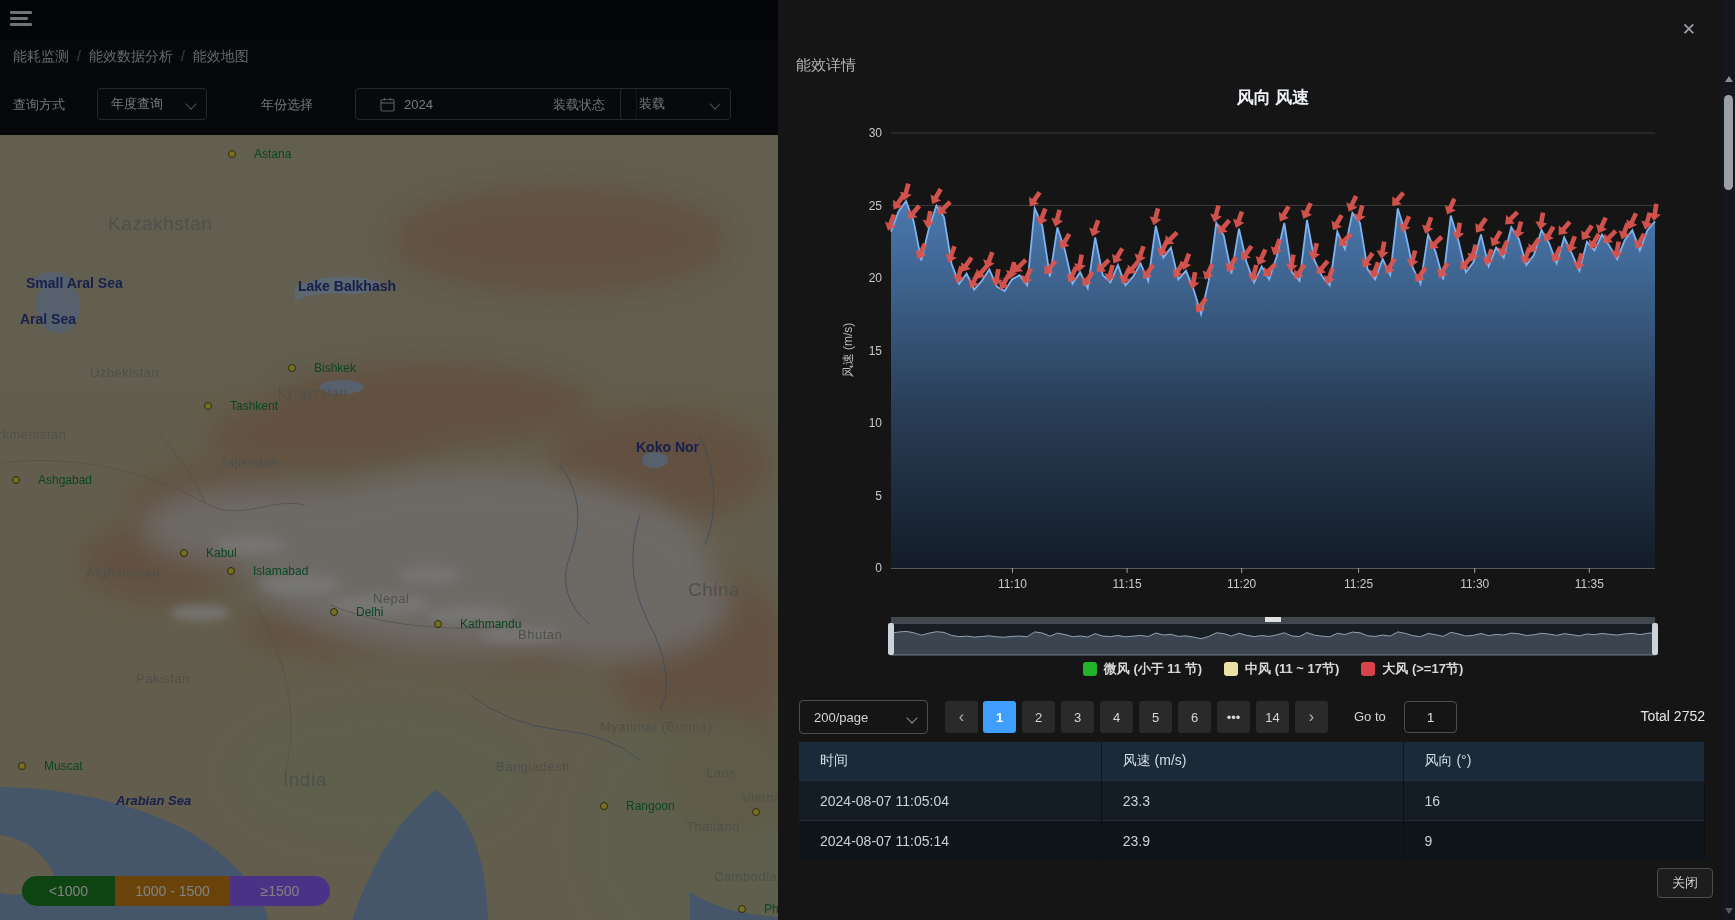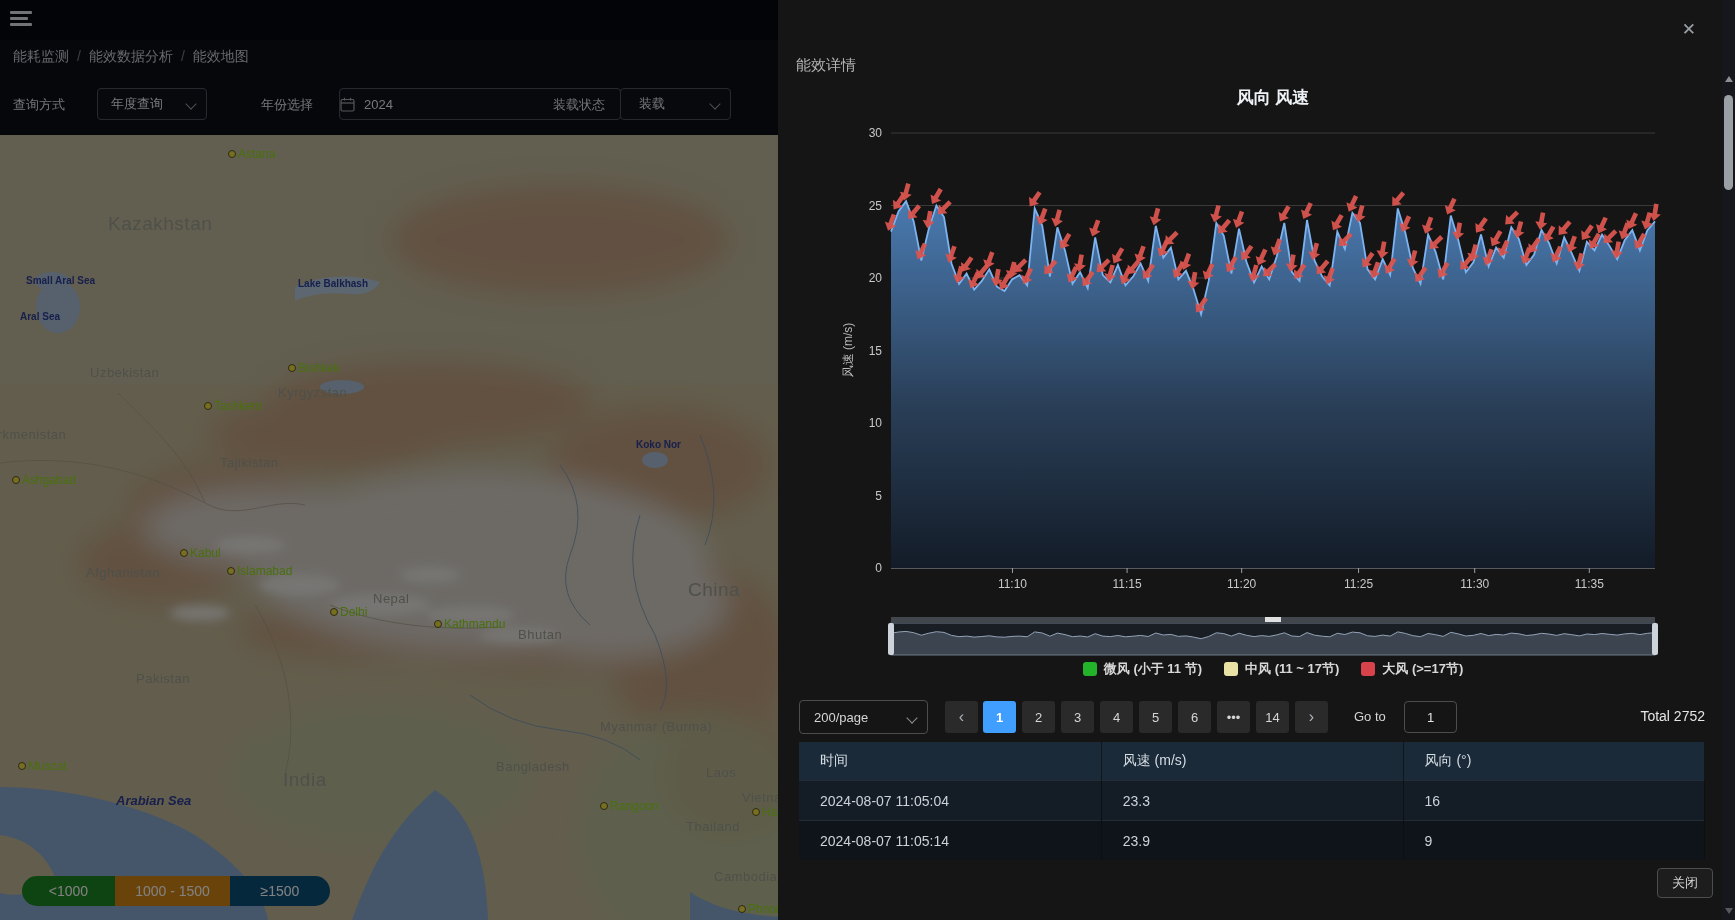--- a/index.html
+++ b/index.html
@@ -17,25 +17,25 @@
   #filterbar{position:absolute;left:0;top:74px;width:778px;height:61px;background:#0b0e13;}
   .flabel{position:absolute;top:22px;font-size:13px;color:#ced3d9;}
   .fselect,.fdate{position:absolute;top:14px;height:32px;box-sizing:border-box;border:1px solid #454c55;
     border-radius:4px;background:rgba(16,20,26,.6);color:#d6dade;font-size:13px;display:flex;align-items:center;cursor:pointer;}
   .chev{width:7px;height:7px;border-right:1.5px solid #8b9096;border-bottom:1.5px solid #8b9096;
     transform:rotate(45deg);position:absolute;right:11px;top:11px;}
   
   #map{position:absolute;left:0;top:135px;width:778px;height:785px;overflow:hidden;}
   .map-label{position:absolute;white-space:nowrap;font-size:13px;color:#8f9286;letter-spacing:.5px;}
   .map-label.big{font-size:19px;}
-  .water-label{position:absolute;white-space:nowrap;font-size:10px;color:#2b3a8c;font-weight:bold;}
+  .water-label{position:absolute;white-space:nowrap;font-size:14px;color:#2b3a8c;font-weight:bold;}
   .water-label.italic{font-style:italic;font-size:13px;}
   .city{position:absolute;}
   .city .dot{position:absolute;width:6px;height:6px;border-radius:50%;background:#d9c93d;border:1px solid #4f4c1e;left:0;top:3px;}
-  .city .cname{position:absolute;left:10px;top:0;font-size:12px;color:#84cc16;white-space:nowrap;}
+  .city .cname{position:absolute;left:26px;top:0;font-size:12px;color:#15803d;white-space:nowrap;}
   #map-legend{position:absolute;left:22px;top:741px;height:30px;display:flex;border-radius:15px;overflow:hidden;text-align:right;}
   #map-legend .seg{height:30px;display:flex;align-items:center;justify-content:center;
     color:#ececec;font-size:14px;}
   #dim{position:absolute;left:0;top:0;width:778px;height:920px;background:rgba(0,0,0,.45);z-index:5;}
   
   #panel{position:absolute;left:778px;top:0;width:944px;height:920px;background:#151515;z-index:10;}
   #panel-title{position:absolute;left:18px;top:20px;font-size:15px;color:#b4b4b4;margin-top:36px;}
   #panel-close{position:absolute;right:20px;top:20px;font-size:17px;color:#9aa0a6;background:none;border:none;cursor:pointer;line-height:1;}
   #chart-title{position:absolute;left:113px;top:86px;width:764px;text-align:center;
     font-size:17px;font-weight:bold;color:#eef2f6;}
@@ -87,21 +87,21 @@
   <div id="crumbbar">
     <div id="breadcrumb"><span class="crumb">能耗监测</span><span class="sep">/</span><span class="crumb">能效数据分析</span><span class="sep">/</span><span class="crumb">能效地图</span></div>
   </div>
   <div id="filterbar">
     <span class="flabel" style="left:13px">查询方式</span>
     <div class="fselect" style="left:97px;width:110px;padding-left:13px">
       <span>年度查询</span>
       <i class="chev"></i>
     </div>
     <span class="flabel" style="left:261px">年份选择</span>
-    <div class="fdate" style="left:339px;width:282px;padding-left:0">
+    <div class="fdate" style="left:355px;width:282px;padding-left:24px">
       <svg width="15" height="15" viewBox="0 0 15 15" style="margin-right:9px">
         <rect x="1" y="2.5" width="13" height="11.5" rx="1.5" fill="none" stroke="#9aa0a6" stroke-width="1.2"></rect>
         <line x1="1" y1="6" x2="14" y2="6" stroke="#9aa0a6" stroke-width="1.2"></line>
         <line x1="4.5" y1="0.8" x2="4.5" y2="3.5" stroke="#9aa0a6" stroke-width="1.2"></line>
         <line x1="10.5" y1="0.8" x2="10.5" y2="3.5" stroke="#9aa0a6" stroke-width="1.2"></line>
       </svg>
       <span>2024</span>
     </div>
     <span class="flabel" style="left:553px">装载状态</span>
     <div class="fselect" style="left:620px;width:111px;padding-left:18px">
@@ -242,21 +242,21 @@
           <span class="cname">Ha</span>
         </span>
         <span class="city" style="left: 738px; top: 767px;">
           <i class="dot"></i>
           <span class="cname">Phnom</span>
         </span>
       </div>
     <div id="map-legend">
         <div class="seg" style="background: rgb(26, 124, 31); width: 93px;">&lt;1000</div>
         <div class="seg" style="background: rgb(192, 123, 19); width: 115px;">1000 - 1500</div>
-        <div class="seg" style="background: #0c4a6e; width: 100px;">≥1500</div>
+        <div class="seg" style="background: #8b5cf6; width: 100px;">≥1500</div>
       </div>
   </div>
 </div>
 <div id="dim"></div>
 
 <div id="panel">
   <div id="panel-title">能效详情</div>
   <button id="panel-close">✕</button>
   <div id="chart-title">风向 风速</div>
   <svg id="chart" width="944" height="680" viewBox="0 0 944 680">

